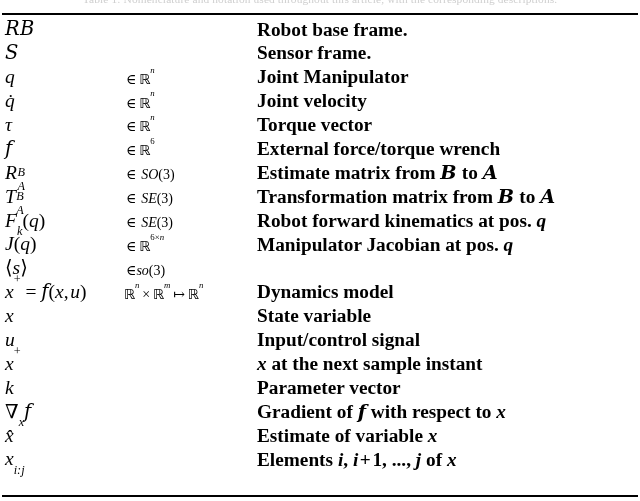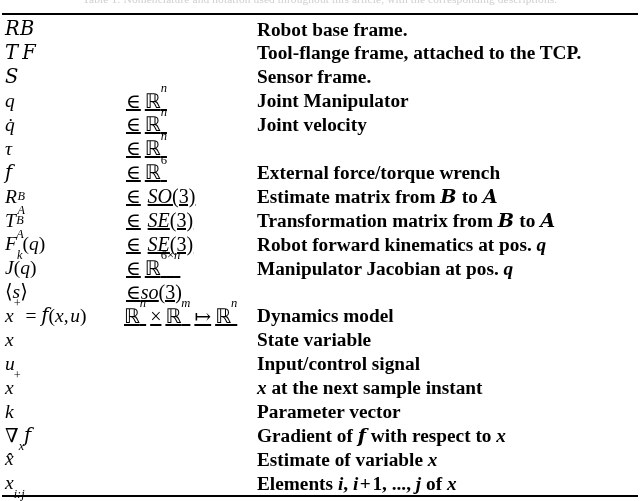--- a/index.html
+++ b/index.html
@@ -63,21 +63,21 @@
     height: 23.9px;
     width: 640px;
   }
   .cell {
     position: absolute;
     bottom: 2px;
     white-space: nowrap;
     line-height: 1;
   }
   .col-symbol { left: 5px;   font-size: 19.5px; }
-  .col-set    { left: 126px; font-size: 20px; text-decoration: underline; }
+  .col-set    { left: 126px; font-size: 14px; }
   .col-desc   { left: 257px; font-size: 19.3px; font-weight: bold; }
 
   
   .mi   { font-style: italic; }
   .cal  { font-family: "DejaVu Serif", serif; font-style: italic; letter-spacing: .4px; }
   .bb   { font-family: "DejaVu Sans", sans-serif; font-style: normal; }
   .up   { font-style: normal; }
 
   sup, sub {
     font-size: .63em;
@@ -125,25 +125,20 @@
   <div class="rule rule-top"></div>
 
   <div class="table-body">
 
     <div class="row">
       <span class="cell col-symbol"><span class="cal">R</span><span class="cal">B</span></span>
       <span class="cell col-set"></span>
       <span class="cell col-desc">Robot base frame.</span>
     </div>
 
-    <div class="row">
-      <span class="cell col-symbol"><span class="cal">T</span><span class="thin"></span><span class="cal">F</span></span>
-      <span class="cell col-set"></span>
-      <span class="cell col-desc">Tool-flange frame, attached to the TCP.</span>
-    </div>
 
     <div class="row">
       <span class="cell col-symbol"><span class="cal">S</span></span>
       <span class="cell col-set"></span>
       <span class="cell col-desc">Sensor frame.</span>
     </div>
 
     <div class="row">
       <span class="cell col-symbol"><span class="mi">q</span></span>
       <span class="cell col-set"><span class="up">∈</span><span class="thin"></span><span class="bb">ℝ</span><sup class="mi">n</sup></span>
@@ -152,20 +147,21 @@
 
     <div class="row">
       <span class="cell col-symbol"><span class="mi">q̇</span></span>
       <span class="cell col-set"><span class="up">∈</span><span class="thin"></span><span class="bb">ℝ</span><sup class="mi">n</sup></span>
       <span class="cell col-desc">Joint velocity</span>
     </div>
 
     <div class="row">
       <span class="cell col-symbol"><span class="mi">τ</span></span>
       <span class="cell col-set"><span class="up">∈</span><span class="thin"></span><span class="bb">ℝ</span><sup class="mi">n</sup></span>
+      <span class="cell col-desc">Torque vector</span>
     </div>
 
     <div class="row">
       <span class="cell col-symbol"><span class="mi" style="font-family:'DejaVu Serif',serif;">f</span></span>
       <span class="cell col-set"><span class="up">∈</span><span class="thin"></span><span class="bb">ℝ</span><sup class="up">6</sup></span>
       <span class="cell col-desc">External force/torque wrench</span>
     </div>
 
     <div class="row">
       <span class="cell col-symbol"><span class="mi">R</span><span class="updown"><span class="u">B</span><span class="d">A</span></span><span class="updown-pad"></span></span>

